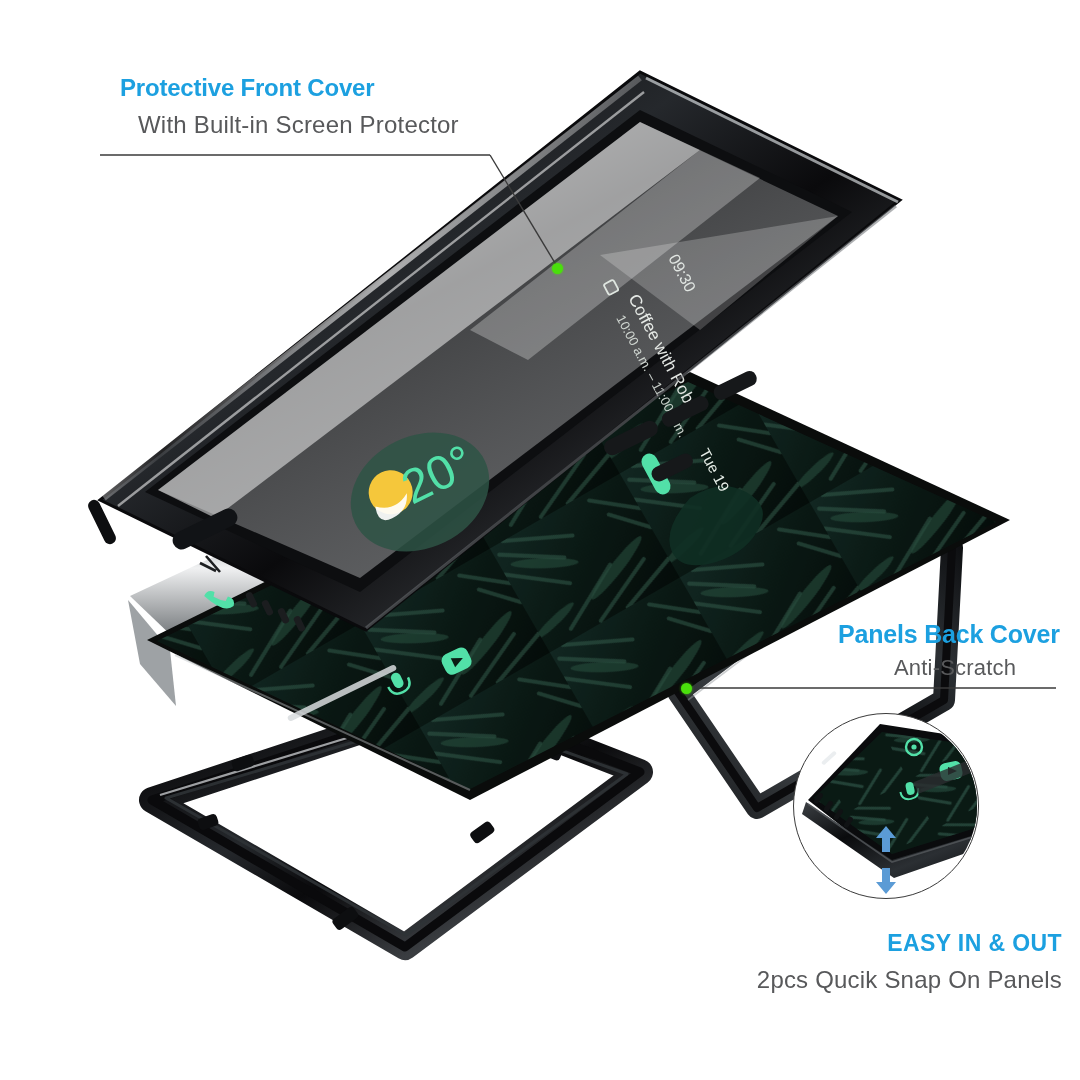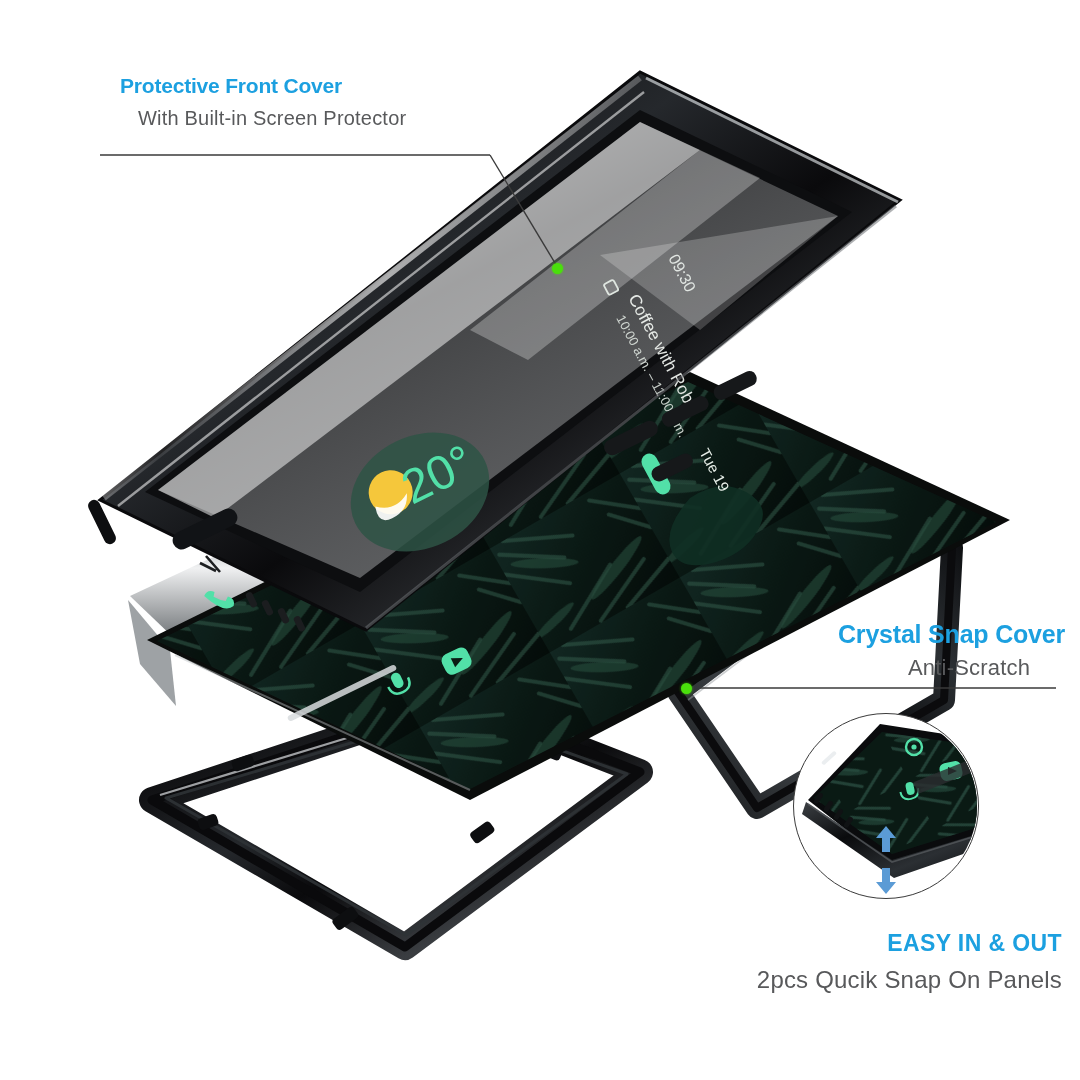--- a/index.html
+++ b/index.html
@@ -12,26 +12,26 @@
   .callout .title{
     font-family:"Liberation Sans",sans-serif;
     font-weight:bold;color:#1CA0E0;white-space:nowrap;
   }
   .callout .sub{
     font-family:"Liberation Sans",sans-serif;
     font-weight:normal;color:#58595B;white-space:nowrap;
   }
 
   #callout-front{left:120px;top:74px;}
-  #callout-front .title{font-size:21px;letter-spacing:-0.2px;}
-  #callout-front .sub{font-size:20px;margin-top:9px;margin-left:18px;letter-spacing:.2px;}
+  #callout-front .title{font-size:24px;letter-spacing:-0.2px;}
+  #callout-front .sub{font-size:24px;margin-top:9px;margin-left:18px;letter-spacing:.2px;}
 
   #callout-back{left:838px;top:620px;text-align:left;}
   #callout-back .title{font-size:25px;letter-spacing:-0.2px;}
-  #callout-back .sub{font-size:22px;margin-top:6px;margin-left:70px;letter-spacing:.2px;}
+  #callout-back .sub{font-size:22px;margin-top:6px;margin-left:56px;letter-spacing:.2px;}
 
   #callout-easy{left:752px;top:930px;text-align:right;width:310px;}
   #callout-easy .title{font-size:23px;letter-spacing:.4px;}
   #callout-easy .sub{font-size:24px;margin-top:9px;letter-spacing:.2px;}
 
   
   .leader{position:absolute;pointer-events:none;}
   .dot{position:absolute;border-radius:50%;background:#4ADF0C;
        box-shadow:0 0 3px rgba(74,223,12,.75);}
 
@@ -323,21 +323,21 @@
       </g>
     </svg>
   </div>
 
   <div class="callout" id="callout-front">
     <div class="title">Protective Front Cover</div>
     <div class="sub">With Built-in Screen Protector</div>
   </div>
 
   <div class="callout" id="callout-back">
-    <div class="title">Crystal Snap Cover</div>
+    <div class="title">Panels Back Cover</div>
     <div class="sub">Anti-Scratch</div>
   </div>
 
   <div class="callout" id="callout-easy">
     <div class="title">EASY IN &amp; OUT</div>
     <div class="sub">2pcs Qucik Snap On Panels</div>
   </div>
 
 </div>
 

